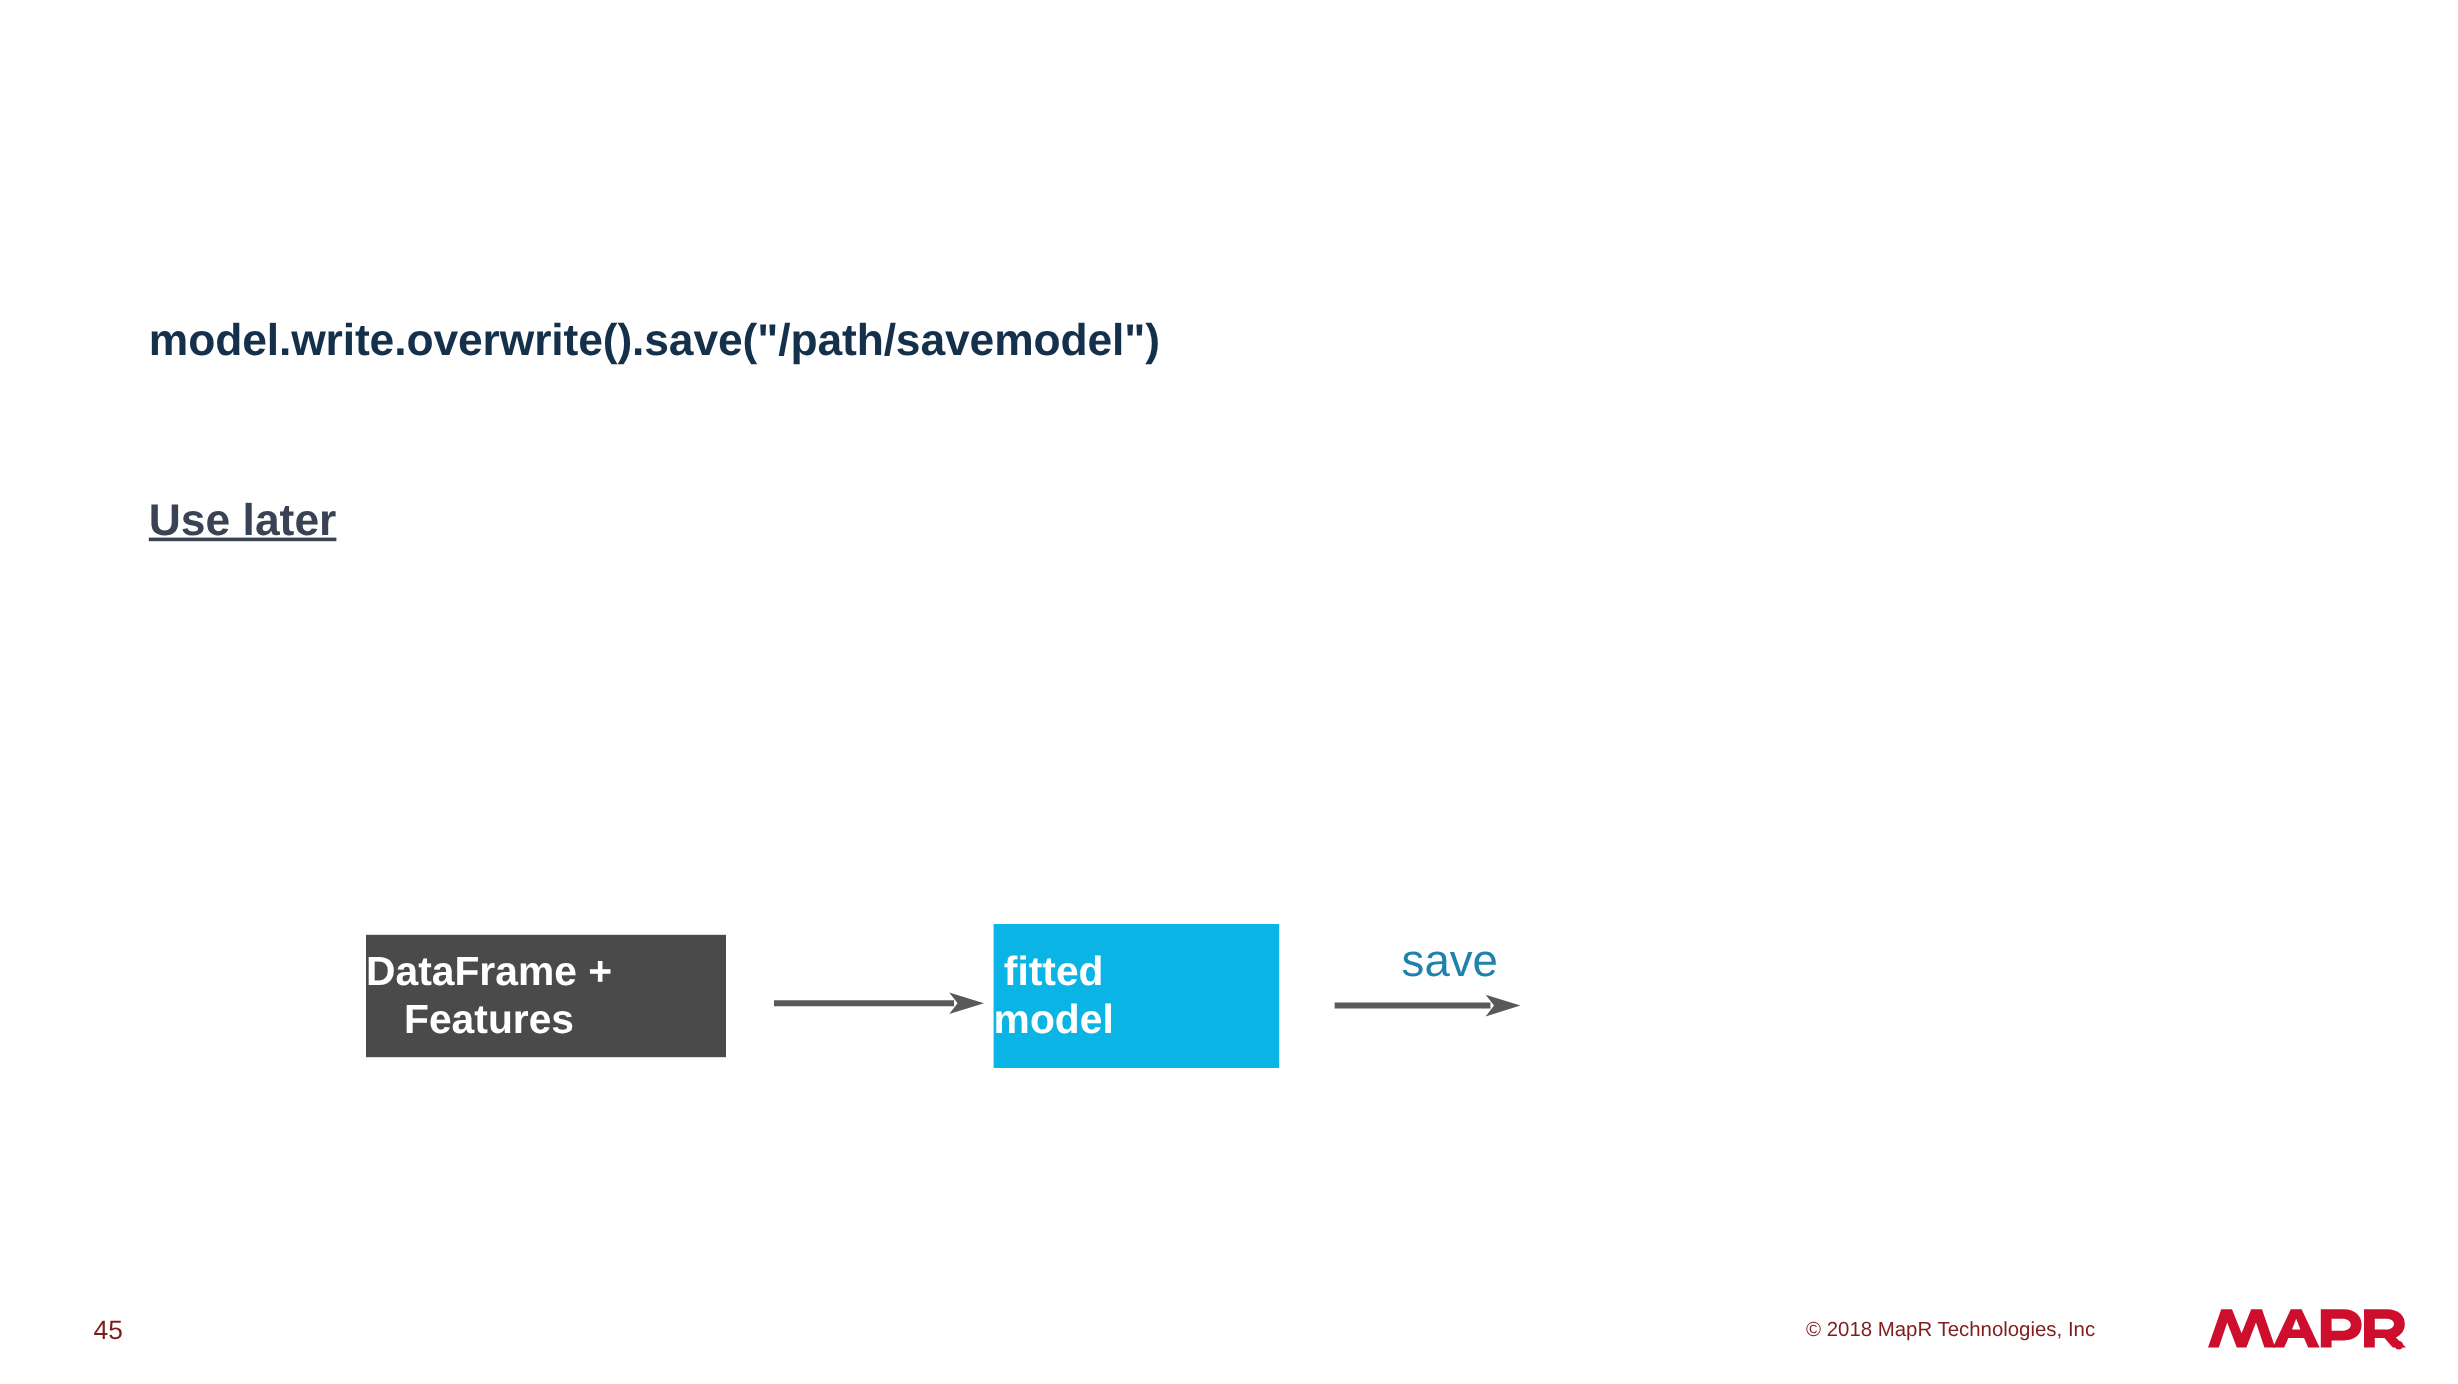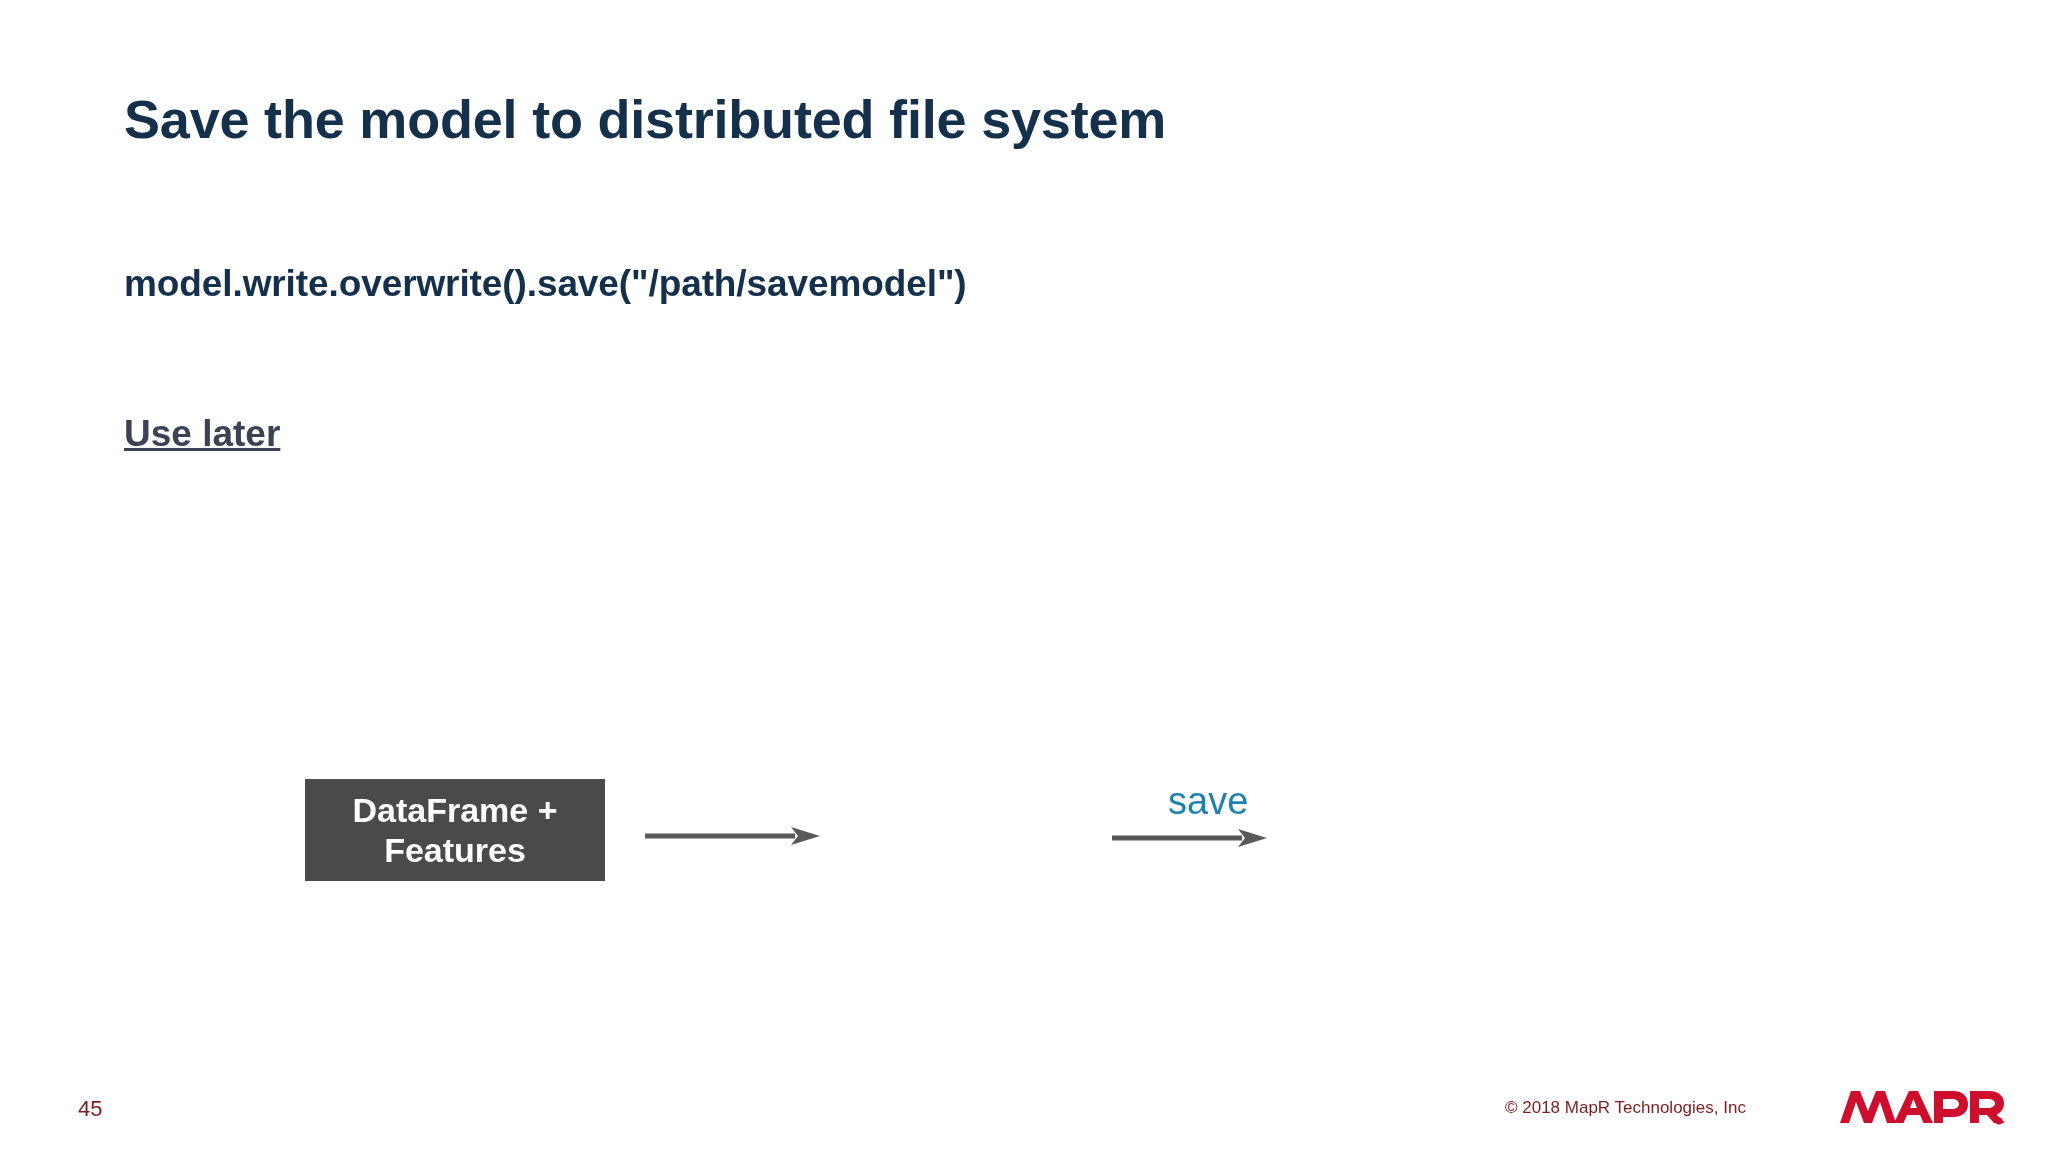--- a/index.html
+++ b/index.html
@@ -55,21 +55,20 @@
     font-weight: bold;
     color: #3a4354;
     white-space: nowrap;
     text-decoration: underline;
   }
 
   .node-box {
     position: absolute;
     display: flex;
     align-items: center;
-    justify-content: center;
     text-align: center;
     color: #ffffff;
     font-weight: bold;
     line-height: 1.18;
   }
 
   .node-dataframe {
     left: 305px;
     top: 779px;
     width: 300px;
@@ -129,34 +128,39 @@
     top: 1085px;
     width: 165px;
     height: 44px;
   }
 </style>
 </head>
 <body>
 
 <div class="slide">
 
-  <div class="slide-title">Save the model to distributed file system</div>
 
   <div class="code-line code-line-1">model.write.overwrite().save("/path/savemodel")</div>
 
   <div class="text-line">Use later</div>
 
 
   <div class="node-box node-dataframe">
     <span>
       <span>DataFrame +</span><br>
       <span>Features</span>
     </span>
   </div>
 
+  <div class="node-box node-fitted">
+    <span>
+      <span>fitted</span><br>
+      <span>model</span>
+    </span>
+  </div>
 
   <svg class="arrow arrow-1" viewBox="0 0 175 26">
     <line x1="0" y1="13" x2="150" y2="13" stroke="#595959" stroke-width="5"></line>
     <polygon points="146,4 175,13 146,22 153,13" fill="#595959"></polygon>
   </svg>
 
   <svg class="arrow arrow-2" viewBox="0 0 155 26">
     <line x1="0" y1="13" x2="130" y2="13" stroke="#595959" stroke-width="5"></line>
     <polygon points="126,4 155,13 126,22 133,13" fill="#595959"></polygon>
   </svg>

